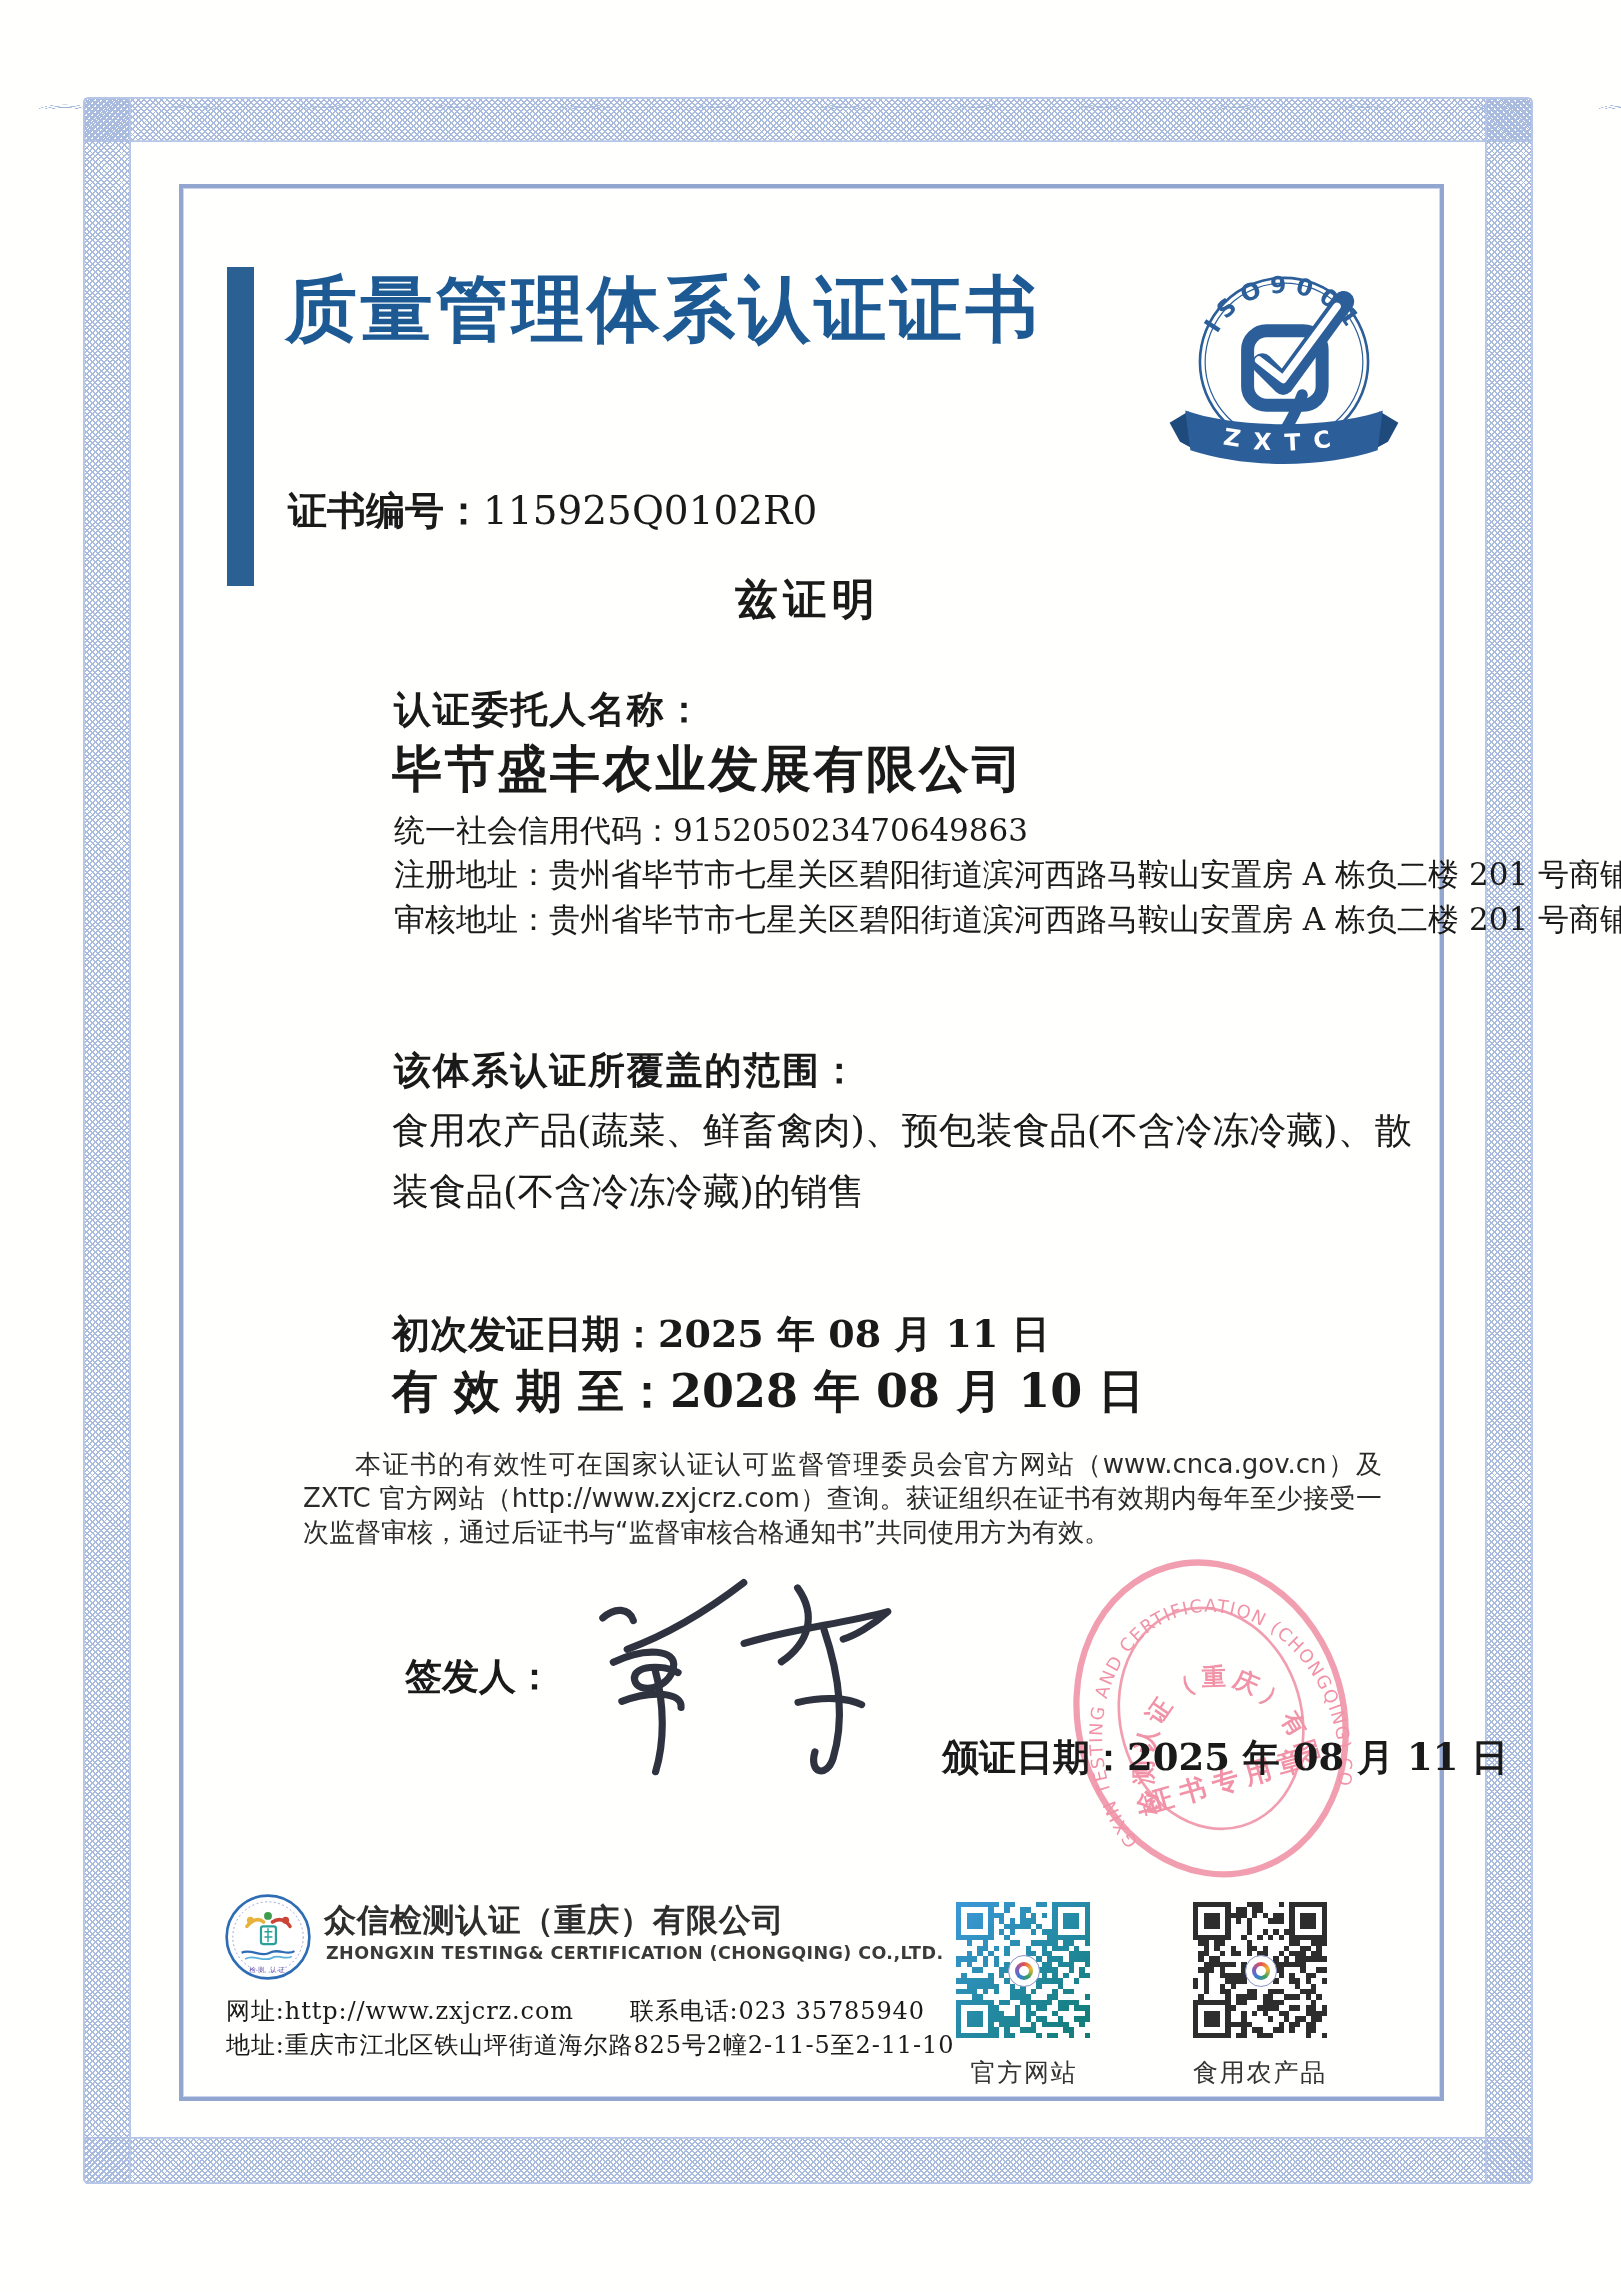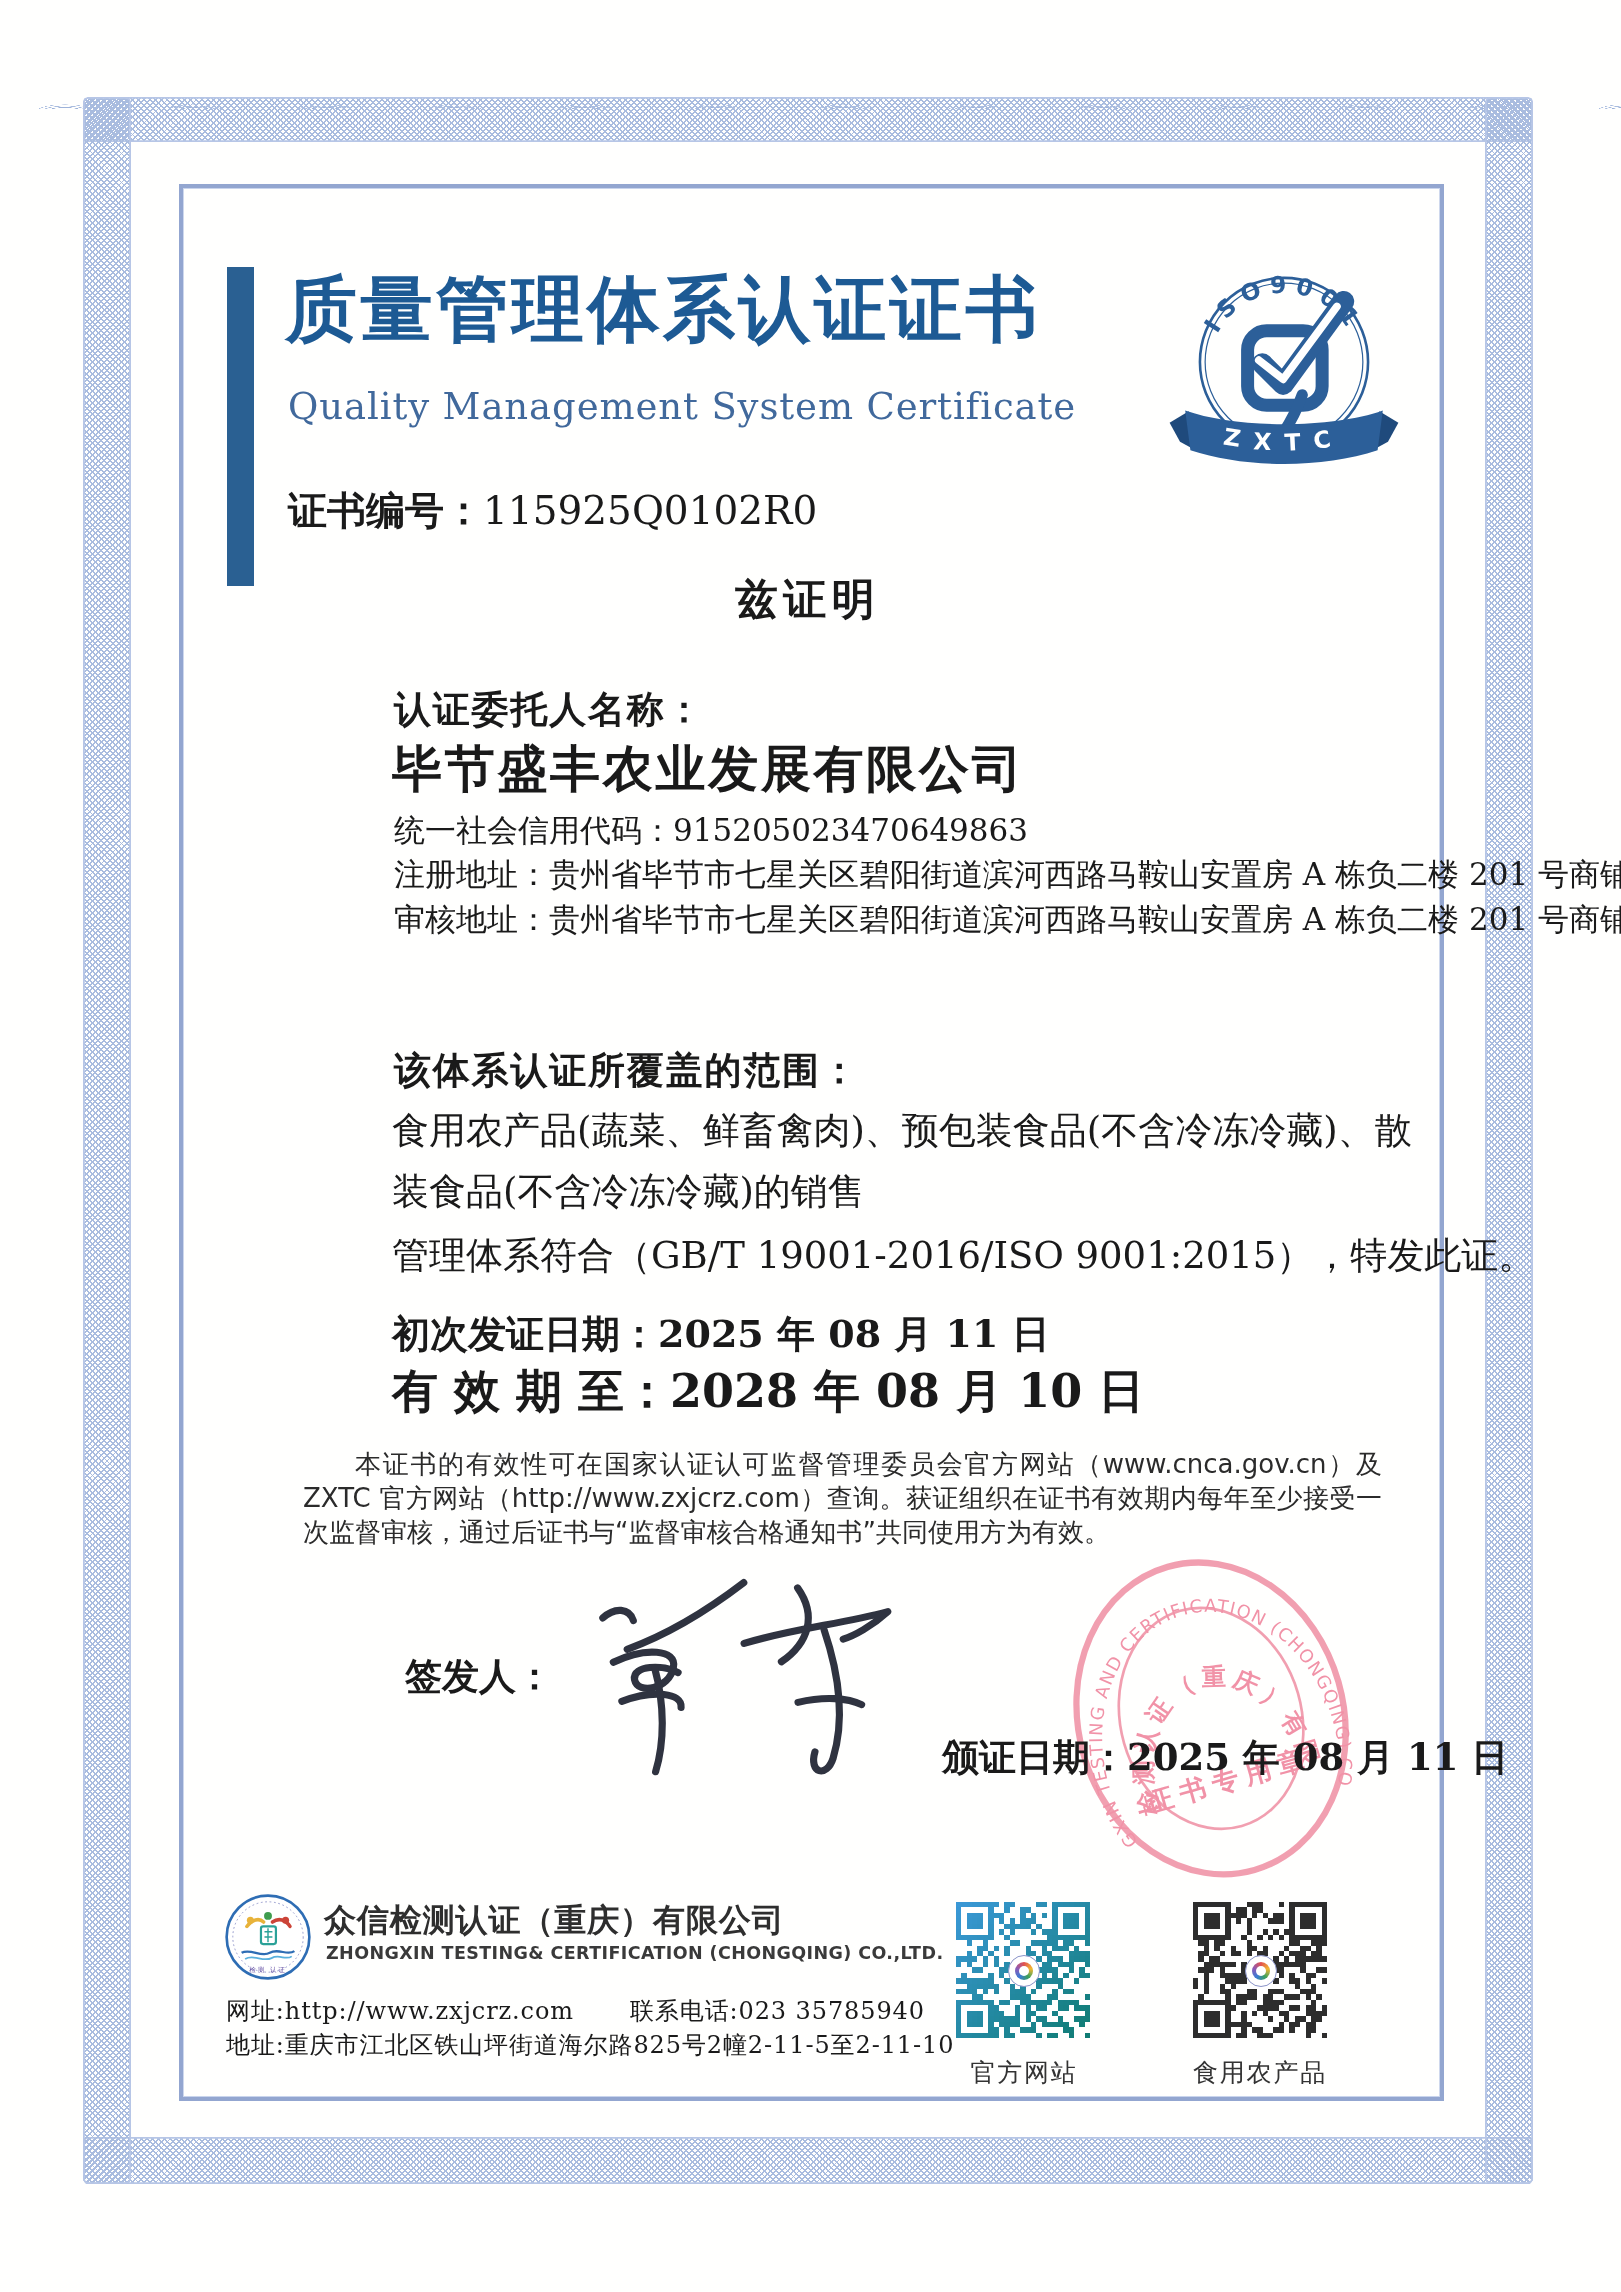--- a/index.html
+++ b/index.html
@@ -88,21 +88,20 @@
 
   <div class="abs wave-strip"></div>
   <div class="lattice" style="left:83px;top:97px;width:1450px;height:45px;"></div>
   <div class="lattice" style="left:83px;top:2137px;width:1450px;height:47px;"></div>
   <div class="lattice" style="left:83px;top:97px;width:48px;height:2087px;"></div>
   <div class="lattice" style="left:1485px;top:97px;width:48px;height:2087px;"></div>
   <div class="abs inner-frame"></div>
 
   <div class="abs title-bar"></div>
   <div class="abs cert-title">质量管理体系认证证书</div>
-  <div class="abs cert-subtitle">Quality Management System Certificate</div>
   <div class="abs certno">
     <span class="lab">证书编号：</span><span>115925Q0102R0</span>
   </div>
 
   <svg class="abs badge-svg" width="260" height="231" viewBox="0 0 300 262">
     <g fill="none" stroke="#2c5f99">
       <circle cx="150" cy="120" r="97" stroke-width="3"></circle>
       <circle cx="150" cy="120" r="91" stroke-width="1.4"></circle>
       <rect x="108" y="84" width="86" height="86" rx="22" stroke-width="15"></rect>
       <path d="M171,158 C164,178 157,190 149,202" stroke-width="13" stroke-linecap="round"></path>
@@ -134,21 +133,20 @@
   <div class="abs addr-row1">
     <span>注册地址：</span><span>贵州省毕节市七星关区碧阳街道滨河西路马鞍山安置房 A 栋负二楼 201 号商铺</span>
   </div>
   <div class="abs addr-row2">
     <span>审核地址：</span><span>贵州省毕节市七星关区碧阳街道滨河西路马鞍山安置房 A 栋负二楼 201 号商铺</span>
   </div>
 
   <div class="abs scope-label">该体系认证所覆盖的范围：</div>
   <div class="abs scope-text">食用农产品(蔬菜、鲜畜禽肉)、预包装食品(不含冷冻冷藏)、散装食品(不含冷冻冷藏)的销售</div>
 
-  <div class="abs standard-line">管理体系符合（GB/T 19001-2016/ISO 9001:2015），特发此证。</div>
   <div class="abs date-row1">
     <span>初次发证日期：</span><span>2025 年 08 月 11 日</span>
   </div>
   <div class="abs date-row2">
     <span>有 效 期 至：</span><span>2028 年 08 月 10 日</span>
   </div>
 
   <div class="abs validity-note">本证书的有效性可在国家认证认可监督管理委员会官方网站（www.cnca.gov.cn）及 ZXTC 官方网站（http://www.zxjcrz.com）查询。获证组织在证书有效期内每年至少接受一次监督审核，通过后证书与“监督审核合格通知书”共同使用方为有效。</div>
 
   <div class="abs signer-label">签发人：</div>

